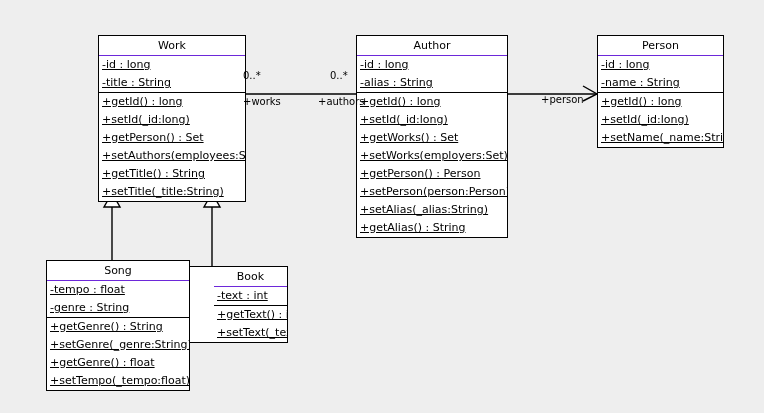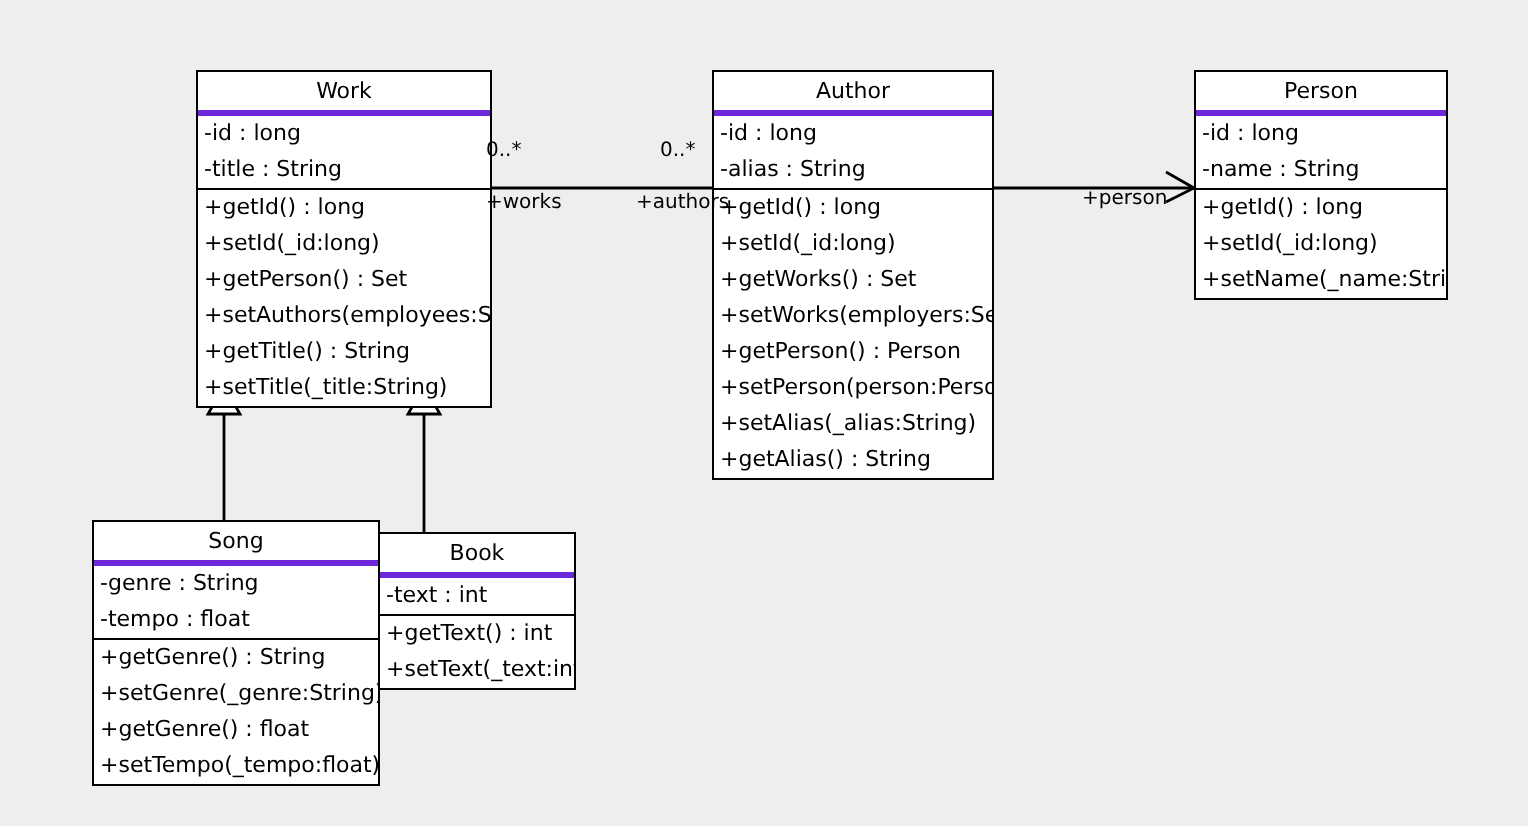--- a/index.html
+++ b/index.html
@@ -33,26 +33,27 @@
     border: 1px solid #000000;
     box-sizing: border-box;
     z-index: 5;
   }
   .cls-name {
     text-align: center;
     font-size: 11px;
     line-height: 19px;
     height: 19px;
     color: #000000;
-    border-bottom: 3px solid #6d28d9;
+    border-bottom: 1px solid #6d28d9;
     white-space: nowrap;
     overflow: hidden;
   }
   .cls-compartment {
     padding: 0;
+    text-decoration: underline;
   }
   .cls-attrs {
     border-bottom: 1px solid #000000;
   }
   .member {
     font-size: 11px;
     line-height: 18px;
     height: 18px;
     padding-left: 3px;
     color: #000000;
@@ -98,21 +99,21 @@
     <div class="cls-compartment">
       <div class="member">+getId() : long</div>
       <div class="member">+setId(_id:long)</div>
       <div class="member">+getPerson() : Set</div>
       <div class="member">+setAuthors(employees:Set)</div>
       <div class="member">+getTitle() : String</div>
       <div class="member">+setTitle(_title:String)</div>
     </div>
   </div>
 
-  <div class="uml-class" style="left:356px; top:35px; width:141px;">
+  <div class="uml-class" style="left:356px; top:35px; width:152px;">
     <div class="cls-name">Author</div>
     <div class="cls-compartment cls-attrs">
       <div class="member">-id : long</div>
       <div class="member">-alias : String</div>
     </div>
     <div class="cls-compartment">
       <div class="member">+getId() : long</div>
       <div class="member">+setId(_id:long)</div>
       <div class="member">+getWorks() : Set</div>
       <div class="member">+setWorks(employers:Set)</div>
@@ -132,32 +133,32 @@
     <div class="cls-compartment">
       <div class="member">+getId() : long</div>
       <div class="member">+setId(_id:long)</div>
       <div class="member">+setName(_name:String)</div>
     </div>
   </div>
 
   <div class="uml-class" style="left:46px; top:260px; width:144px;">
     <div class="cls-name">Song</div>
     <div class="cls-compartment cls-attrs">
+      <div class="member">-tempo : float</div>
       <div class="member">-genre : String</div>
-      <div class="member">-tempo : float</div>
     </div>
     <div class="cls-compartment">
       <div class="member">+getGenre() : String</div>
       <div class="member">+setGenre(_genre:String)</div>
       <div class="member">+getGenre() : float</div>
       <div class="member">+setTempo(_tempo:float)</div>
     </div>
   </div>
 
-  <div class="uml-class" style="left:189px; top:266px; width:99px;">
+  <div class="uml-class" style="left:189px; top:266px; width:99px;padding-left:24px;">
     <div class="cls-name">Book</div>
     <div class="cls-compartment cls-attrs">
       <div class="member">-text : int</div>
     </div>
     <div class="cls-compartment">
       <div class="member">+getText() : int</div>
       <div class="member">+setText(_text:int)</div>
     </div>
   </div>
 

